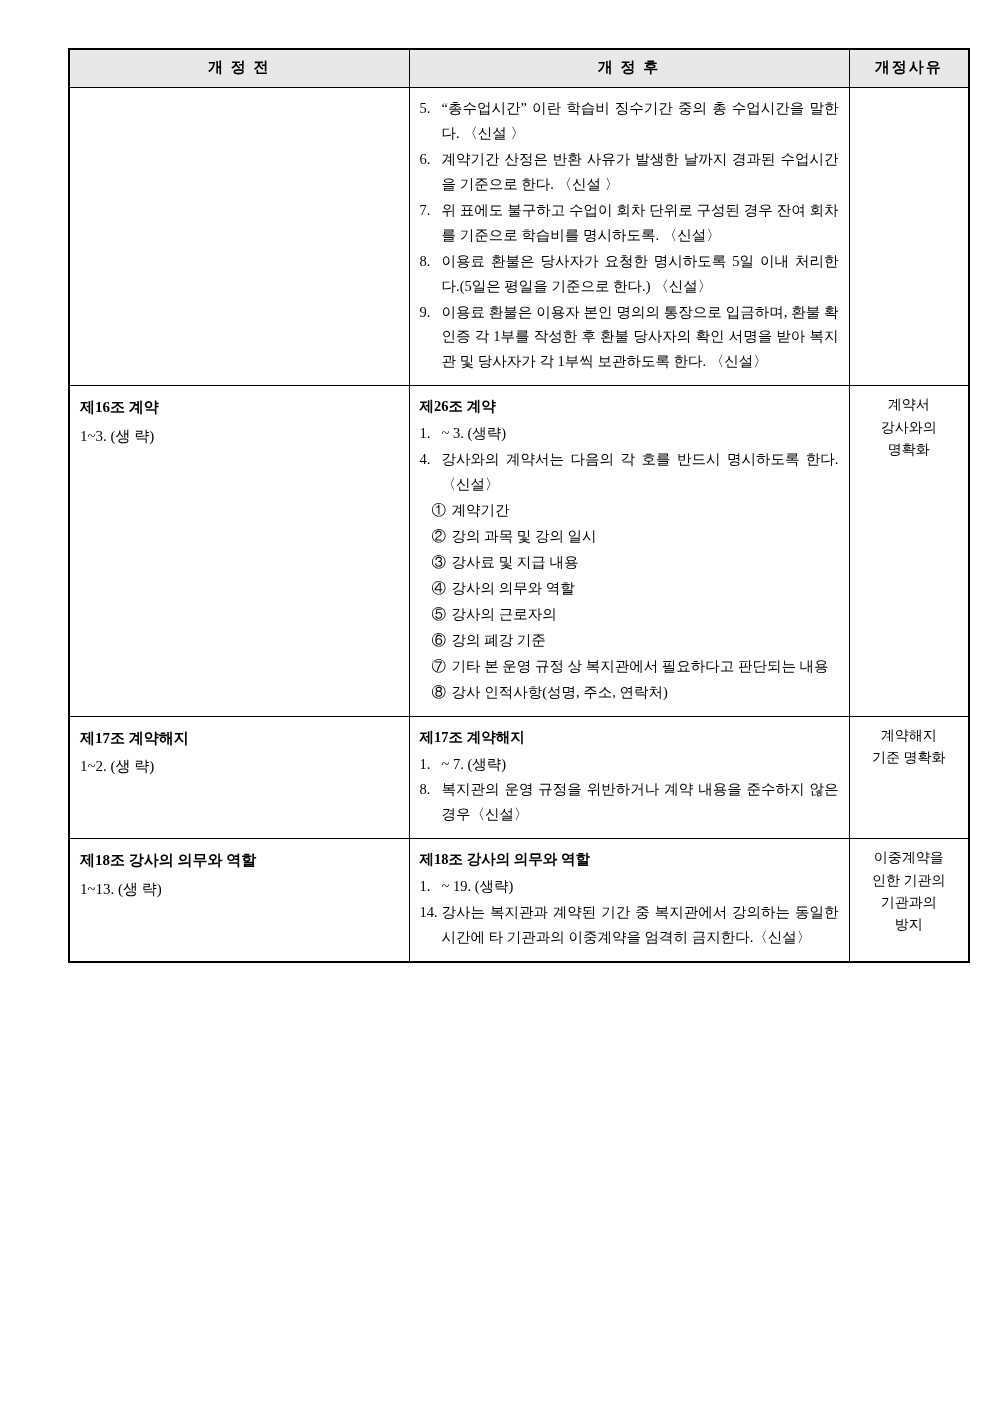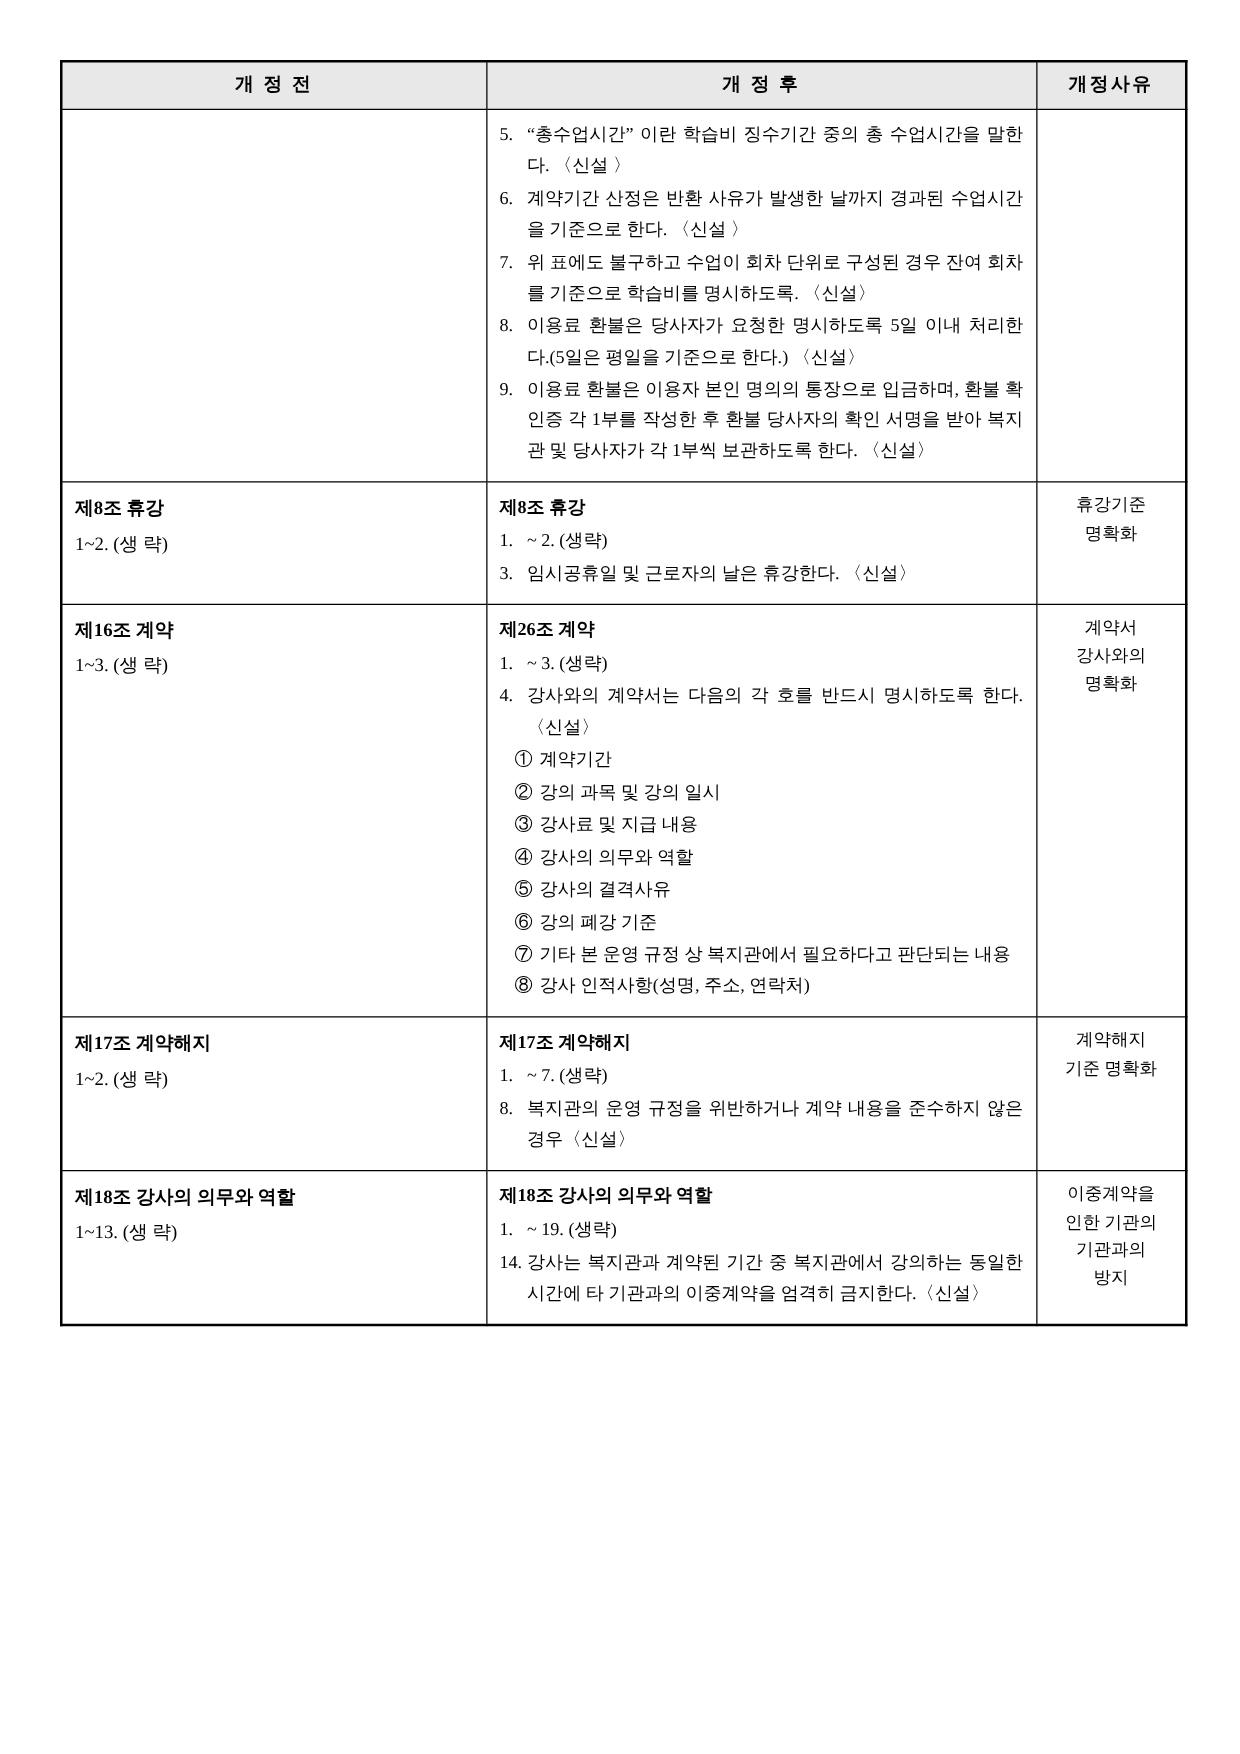--- a/index.html
+++ b/index.html
@@ -11,21 +11,21 @@
     width: 992px;
     height: 1403px;
     font-family: "Liberation Serif", "DejaVu Serif", serif;
     color: #000000;
   }
   .page {
     position: relative;
     width: 992px;
     height: 1403px;
     box-sizing: border-box;
-    padding: 48px 48px;
+    padding: 48px 68px;
     font-family: Liberation Serif, serif;
   }
   table.revision-table {
     width: 900px;
     border-collapse: collapse;
     table-layout: fixed;
     border: 2px solid #000;
   }
   table.revision-table th,
   table.revision-table td {
@@ -148,43 +148,20 @@
               <li>
                 <span class="num">9.</span>
                 <span class="txt">이용료 환불은 이용자 본인 명의의 통장으로 입금하며, 환불 확인증 각 1부를 작성한 후 환불 당사자의 확인 서명을 받아 복지관 및 당사자가 각 1부씩 보관하도록 한다. 〈신설〉</span>
               </li>
             </ol>
           </td>
           <td class="cell-reason"></td>
         </tr>
         <tr>
           <td class="cell-before">
-            <p class="heading">제8조 휴강</p>
-            <p class="subline">1~2. (생 략)</p>
-          </td>
-          <td class="cell-after">
-            <p class="heading">제8조 휴강</p>
-            <ol class="items">
-              <li>
-                <span class="num">1.</span>
-                <span class="txt">~ 2. (생략)</span>
-              </li>
-              <li>
-                <span class="num">3.</span>
-                <span class="txt">임시공휴일 및 근로자의 날은 휴강한다. 〈신설〉</span>
-              </li>
-            </ol>
-          </td>
-          <td class="cell-reason">
-            <div>휴강기준</div>
-            <div>명확화</div>
-          </td>
-        </tr>
-        <tr>
-          <td class="cell-before">
             <p class="heading">제16조 계약</p>
             <p class="subline">1~3. (생 략)</p>
           </td>
           <td class="cell-after">
             <p class="heading">제26조 계약</p>
             <ol class="items">
               <li>
                 <span class="num">1.</span>
                 <span class="txt">~ 3. (생략)</span>
               </li>
@@ -205,21 +182,21 @@
               <li>
                 <span class="num">③</span>
                 <span class="txt">강사료 및 지급 내용</span>
               </li>
               <li>
                 <span class="num">④</span>
                 <span class="txt">강사의 의무와 역할</span>
               </li>
               <li>
                 <span class="num">⑤</span>
-                <span class="txt">강사의 결격사유</span>
+                <span class="txt">강사의 근로자의</span>
               </li>
               <li>
                 <span class="num">⑥</span>
                 <span class="txt">강의 폐강 기준</span>
               </li>
               <li>
                 <span class="num">⑦</span>
                 <span class="txt">기타 본 운영 규정 상 복지관에서 필요하다고 판단되는 내용</span>
               </li>
               <li>

